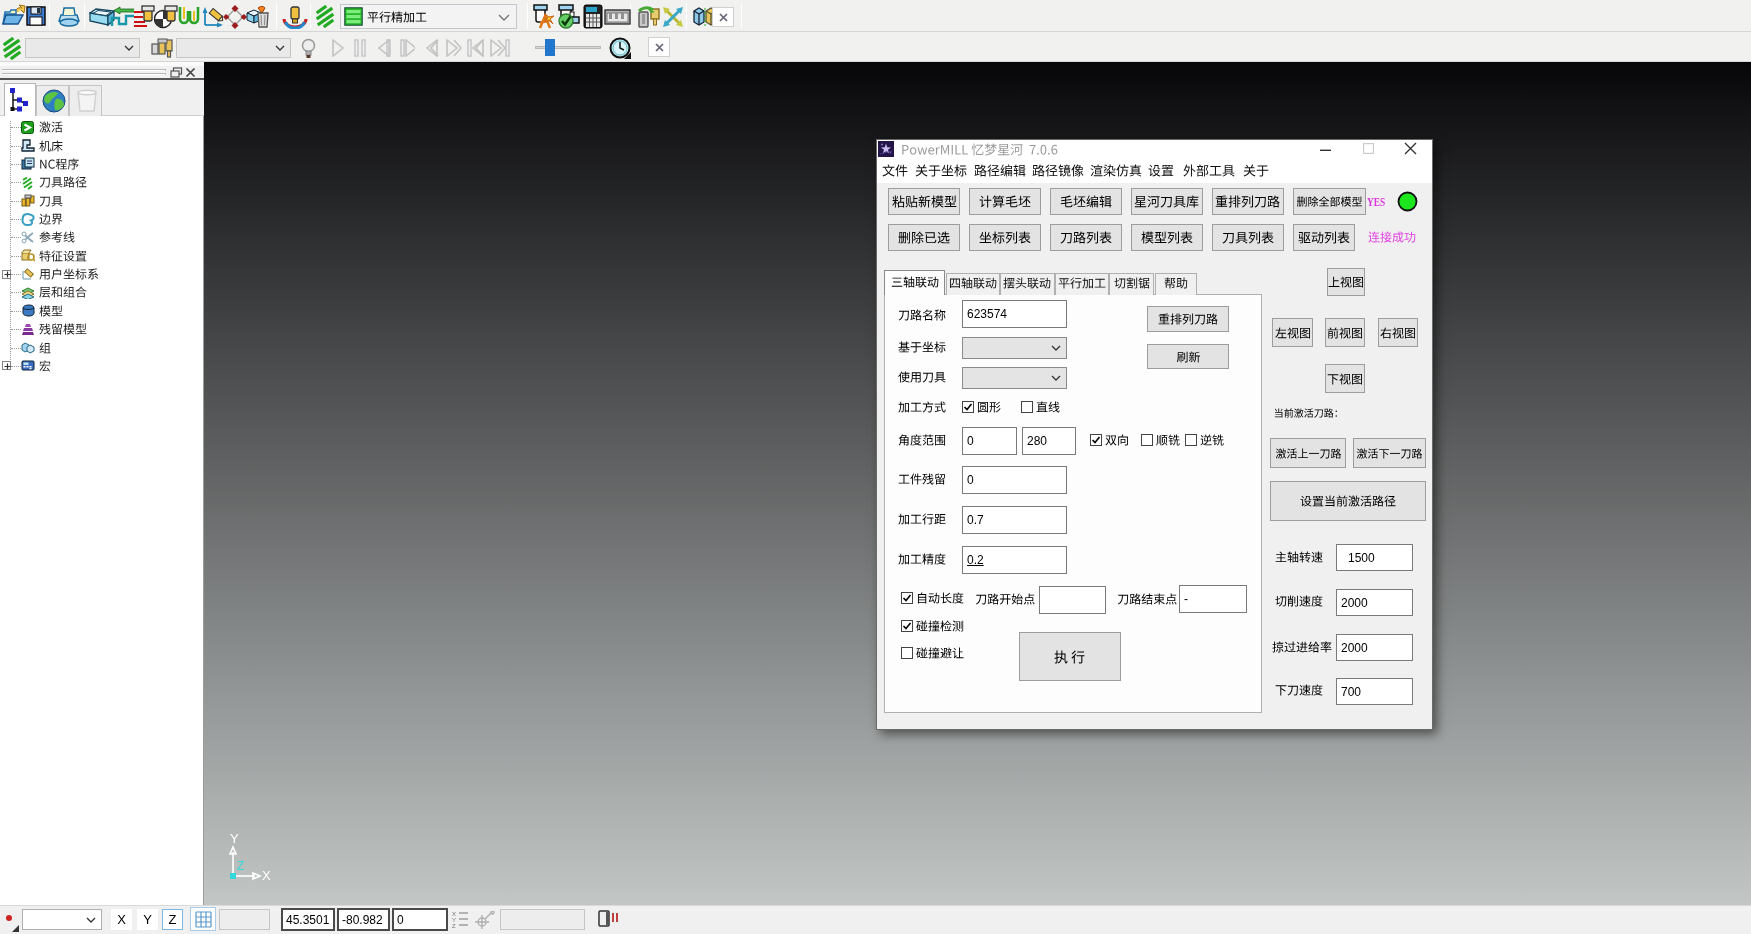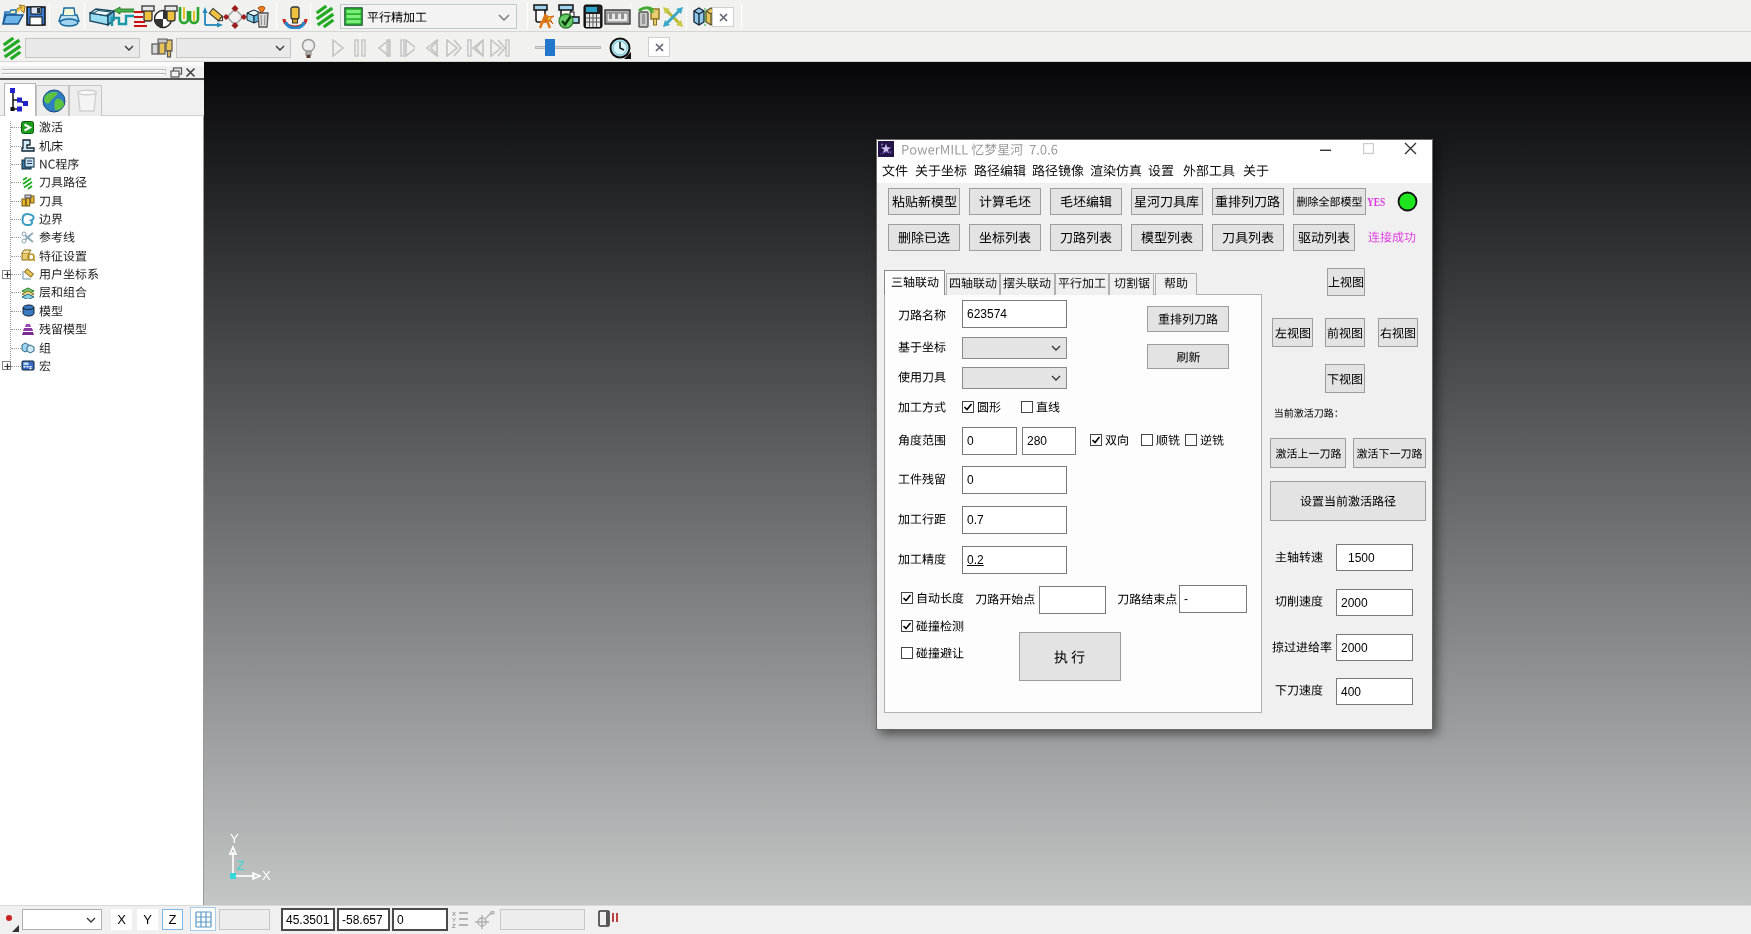--- a/index.html
+++ b/index.html
@@ -1206,21 +1206,21 @@
   </div>
 <div style="position:absolute;left:1336px;top:634px;width:77px;height:27px;background:#fff;border:1px solid #7a7a7a;box-sizing:border-box;display:flex;align-items:center;padding-left:4px;font-size:12px;color:#000;">2000</div>
 <div style="position:absolute;left:1275px;top:684px">
     <svg width="48.0" height="12" viewBox="0 -880 4000 1000" fill="#000" style="overflow:visible;" class="">
       <use href="#u4e0b" x="0"></use>
       <use href="#u5200" x="1000"></use>
       <use href="#u901f" x="2000"></use>
       <use href="#u5ea6" x="3000"></use>
     </svg>
   </div>
-<div style="position:absolute;left:1336px;top:678px;width:77px;height:27px;background:#fff;border:1px solid #7a7a7a;box-sizing:border-box;display:flex;align-items:center;padding-left:4px;font-size:12px;color:#000;">400</div>
+<div style="position:absolute;left:1336px;top:678px;width:77px;height:27px;background:#fff;border:1px solid #7a7a7a;box-sizing:border-box;display:flex;align-items:center;padding-left:4px;font-size:12px;color:#000;">700</div>
 <div style="position:absolute;left:0px;top:905px;width:1751px;height:29px;background:#f0f0f0;border-top:1px solid #d9d9d9;"></div>
 <div style="position:absolute;left:4px;top:914px">
     <svg width="12" height="12" viewBox="0 0 12 12">
       <circle cx="5" cy="4" r="3" fill="#c22"></circle>
     </svg>
   </div>
 <div style="position:absolute;left:12px;top:925px">
     <svg width="8" height="8" viewBox="0 0 8 8">
       <path d="M7 0 L7 7 L0 7 Z" fill="#333"></path>
     </svg>
@@ -1235,21 +1235,21 @@
 <div style="position:absolute;left:162px;top:909px;width:21px;height:21px;background:#fff;border:1.5px solid #7ab8e8;display:flex;align-items:center;justify-content:center;font-size:13px;color:#000;">Z</div>
 <div style="position:absolute;left:190px;top:907px;width:26px;height:24px;background:#fdfdfd;border:1px solid #a8cce8;display:flex;align-items:center;justify-content:center;">
     <svg width="17" height="17" viewBox="0 0 17 17">
       <g stroke="#5a9ac8" stroke-width="1.2" fill="none">
         <path d="M1 1 H16 M1 6 H16 M1 11 H16 M1 16 H16 M1 1 V16 M6 1 V16 M11 1 V16 M16 1 V16"></path>
       </g>
     </svg>
   </div>
 <div style="position:absolute;left:219px;top:909px;width:51px;height:21px;background:#ededed;border:1px solid #c6c6c6;"></div>
 <div style="position:absolute;left:281px;top:908px;width:54px;height:23px;background:#fff;border:2px solid #4a4a4a;box-sizing:border-box;display:flex;align-items:center;padding-left:3px;font-size:12px;color:#000;">45.3501</div>
-<div style="position:absolute;left:337px;top:908px;width:53px;height:23px;background:#fff;border:2px solid #4a4a4a;box-sizing:border-box;display:flex;align-items:center;padding-left:3px;font-size:12px;color:#000;">-58.657</div>
+<div style="position:absolute;left:337px;top:908px;width:53px;height:23px;background:#fff;border:2px solid #4a4a4a;box-sizing:border-box;display:flex;align-items:center;padding-left:3px;font-size:12px;color:#000;">-80.982</div>
 <div style="position:absolute;left:392px;top:908px;width:56px;height:23px;background:#fff;border:2px solid #4a4a4a;box-sizing:border-box;display:flex;align-items:center;padding-left:3px;font-size:12px;color:#000;">0</div>
 <div style="position:absolute;left:452px;top:910px">
     <svg width="18" height="18" viewBox="0 0 18 18">
       <g font-family="Liberation Sans" font-size="6" fill="#777">
         <text x="0" y="6">X</text>
         <text x="0" y="12">Y</text>
         <text x="0" y="18">Z</text>
       </g>
       <g stroke="#999" stroke-width="1.4">
         <line x1="7" y1="3" x2="16" y2="3"></line>

